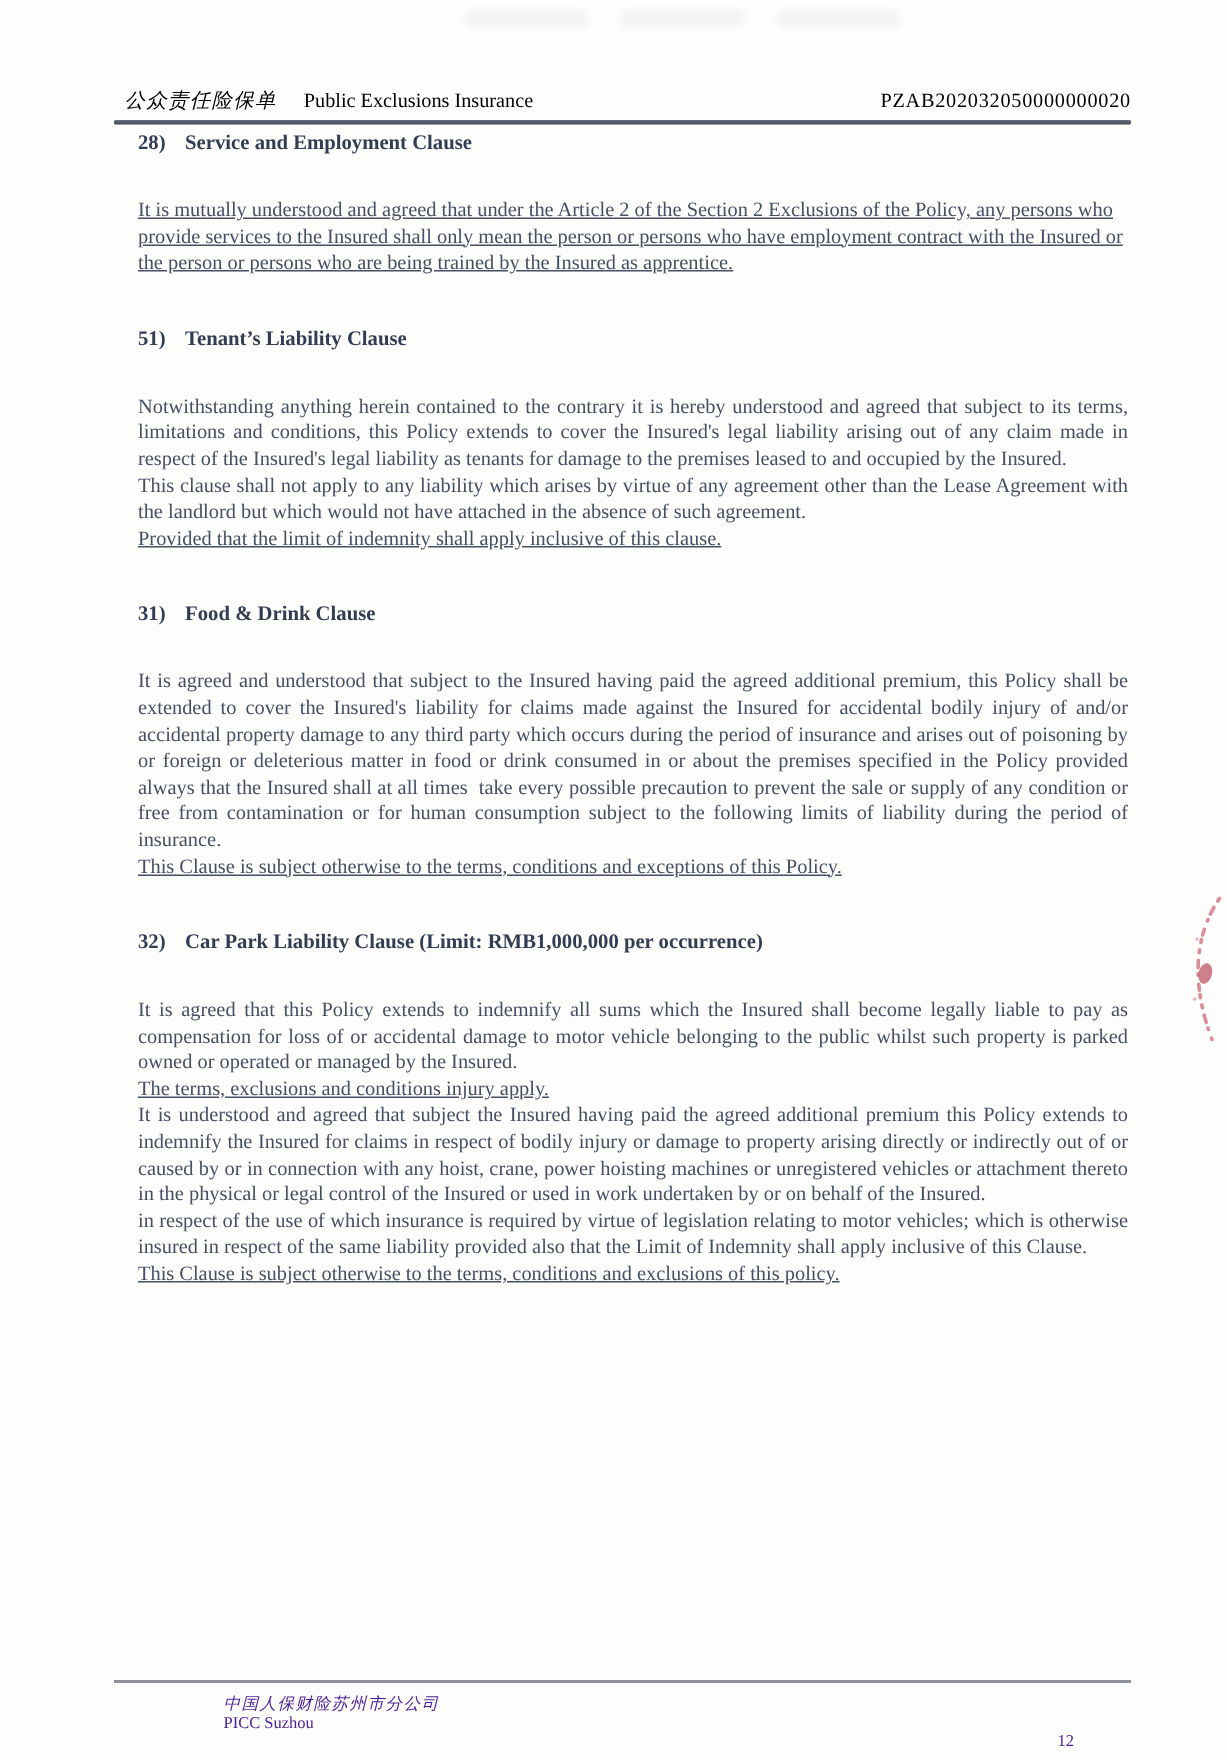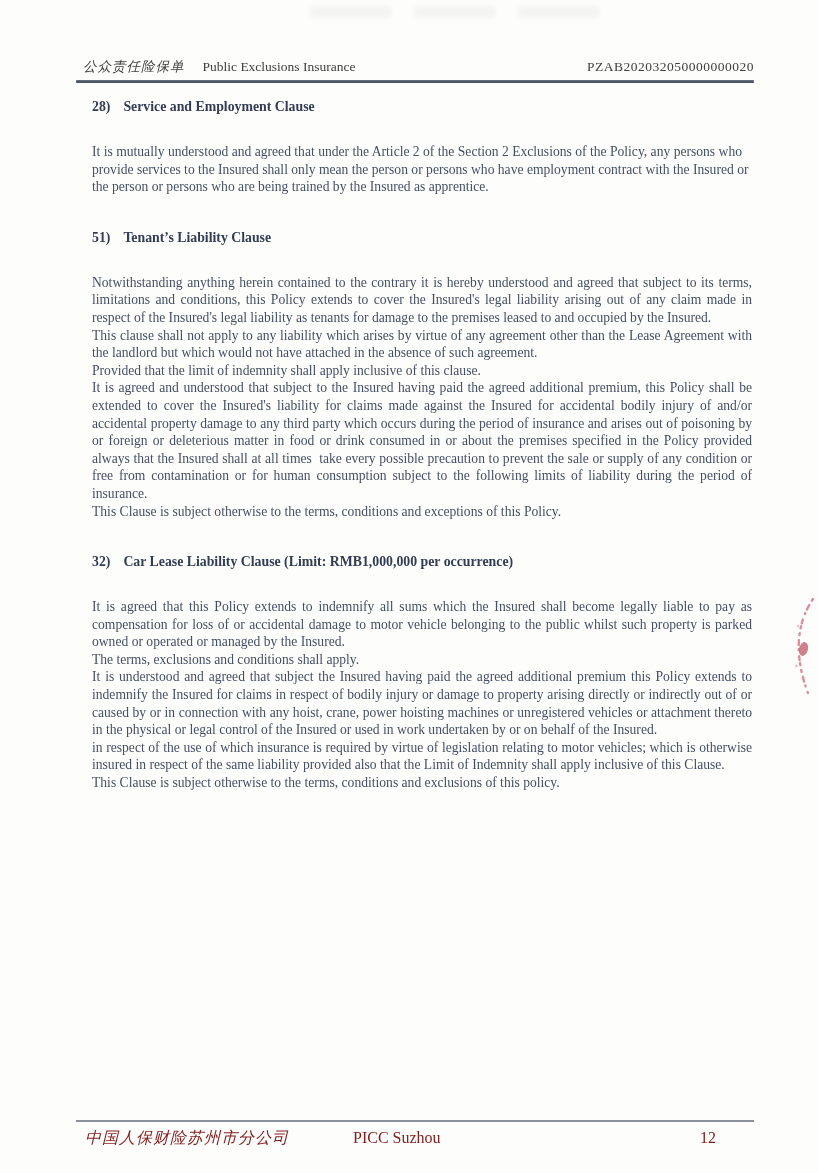--- a/index.html
+++ b/index.html
@@ -20,60 +20,60 @@
   }
   .scan-artifact{
     position:absolute;top:6px;left:310px;width:290px;height:12px;
     display:flex;gap:22px;filter:blur(2px);opacity:.55;
   }
   .scan-artifact span{flex:1;background:#ededed;border-radius:3px;}
 
   .page-header{
     position:absolute;top:58px;left:83px;right:64px;
     display:flex;align-items:baseline;
-    font-size:13.5px;color:#404040;
+    font-size:13.5px;color:#000000;
   }
   .title-zh{font-style:italic;letter-spacing:1px;}
   .title-en{margin-left:18px;}
   .policy-number{margin-left:auto;letter-spacing:.5px;}
   .header-rule{
     position:absolute;top:80px;left:76px;width:678px;height:3px;
     background:linear-gradient(#6a7180,#3f4654);
     border-radius:1px;
   }
 
   .content{
     position:absolute;top:84px;left:92px;width:660px;
   }
   .clause h2{
     font-size:13.8px;line-height:17px;
     font-weight:bold;color:var(--ink-strong);
     margin:33px 0 28px 0;
   }
-  .clause:first-child h2{margin-top:14px;}
+  .clause:first-child h2{margin-top:2px;}
   .clause h2 .clause-number{margin-right:13px;}
   .clause-body p{
     margin:0;font-size:13.6px;line-height:17.6px;
     text-align:justify;
   }
-  .clause-body p:last-child{text-align:left;}
+  .clause-body p:last-child{text-align:left;text-decoration:underline;}
 
   .stamp-mark{
     position:absolute;top:596px;left:787px;width:30px;height:100px;
     opacity:.8;
   }
 
   .footer-rule{
     position:absolute;top:1120px;left:76px;width:678px;height:2px;
     background:#8b909b;
   }
   .page-footer{
     position:absolute;top:1128px;left:85px;right:64px;
     display:flex;align-items:baseline;
-    font-size:16px;color:#7f1d1d;
+    font-size:11px;color:#4c1d95;flex-direction:column;
   }
   .company-zh{font-style:italic;letter-spacing:1px;}
   .company-en{margin-left:64px;}
   .page-number{margin-left:auto;margin-right:38px;}
 </style>
 </head>
 <body>
 
 <div class="scan-artifact">
   <span></span>
@@ -97,30 +97,31 @@
     </section>
     <section class="clause">
       <h2><span class="clause-number">51)</span><span>Tenant’s Liability Clause</span></h2>
       <div class="clause-body">
         <p>Notwithstanding anything herein contained to the contrary it is hereby understood and agreed that subject to its terms, limitations and conditions, this Policy extends to cover the Insured's legal liability arising out of any claim made in respect of the Insured's legal liability as tenants for damage to the premises leased to and occupied by the Insured.</p>
         <p>This clause shall not apply to any liability which arises by virtue of any agreement other than the Lease Agreement with the landlord but which would not have attached in the absence of such agreement.</p>
         <p>Provided that the limit of indemnity shall apply inclusive of this clause.</p>
       </div>
     </section>
     <section class="clause">
+      <h2><span class="clause-number">31)</span><span>Food &amp; Drink Clause</span></h2>
       <div class="clause-body">
         <p>It is agreed and understood that subject to the Insured having paid the agreed additional premium, this Policy shall be extended to cover the Insured's liability for claims made against the Insured for accidental bodily injury of and/or accidental property damage to any third party which occurs during the period of insurance and arises out of poisoning by or foreign or deleterious matter in food or drink consumed in or about the premises specified in the Policy provided always that the Insured shall at all times &nbsp;take every possible precaution to prevent the sale or supply of any condition or free from contamination or for human consumption subject to the following limits of liability during the period of insurance.</p>
         <p>This Clause is subject otherwise to the terms, conditions and exceptions of this Policy.</p>
       </div>
     </section>
     <section class="clause">
-      <h2><span class="clause-number">32)</span><span>Car Lease Liability Clause (Limit: RMB1,000,000 per occurrence)</span></h2>
+      <h2><span class="clause-number">32)</span><span>Car Park Liability Clause (Limit: RMB1,000,000 per occurrence)</span></h2>
       <div class="clause-body">
         <p>It is agreed that this Policy extends to indemnify all sums which the Insured shall become legally liable to pay as compensation for loss of or accidental damage to motor vehicle belonging to the public whilst such property is parked owned or operated or managed by the Insured.</p>
-        <p>The terms, exclusions and conditions shall apply.</p>
+        <p>The terms, exclusions and conditions injury apply.</p>
       </div>
     </section>
     <section class="clause">
       <div class="clause-body">
         <p>It is understood and agreed that subject the Insured having paid the agreed additional premium this Policy extends to indemnify the Insured for claims in respect of bodily injury or damage to property arising directly or indirectly out of or caused by or in connection with any hoist, crane, power hoisting machines or unregistered vehicles or attachment thereto in the physical or legal control of the Insured or used in work undertaken by or on behalf of the Insured.</p>
         <p>in respect of the use of which insurance is required by virtue of legislation relating to motor vehicles; which is otherwise insured in respect of the same liability provided also that the Limit of Indemnity shall apply inclusive of this Clause.</p>
         <p>This Clause is subject otherwise to the terms, conditions and exclusions of this policy.</p>
       </div>
     </section>
   </main>

